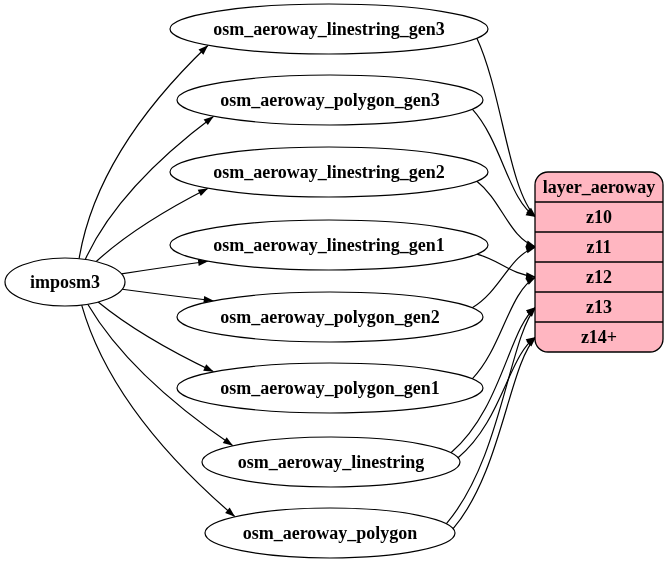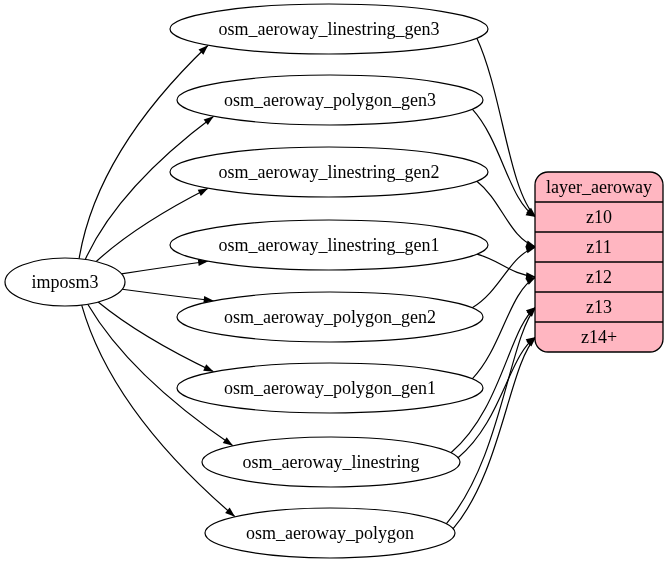--- a/index.html
+++ b/index.html
@@ -6,20 +6,21 @@
     margin: 0;
     padding: 0;
     background: #ffffff;
   }
   #stage {
     width: 670px;
     height: 563px;
     background: #7dd3fc;
     position: relative;
     overflow: hidden;
+    font-weight: bold;
   }
   svg {
     display: block;
     font-family: "Liberation Serif", "DejaVu Serif", serif;
   }
   svg text {
     fill: #000000;
     font-size: 18px;
   }
 </style>

